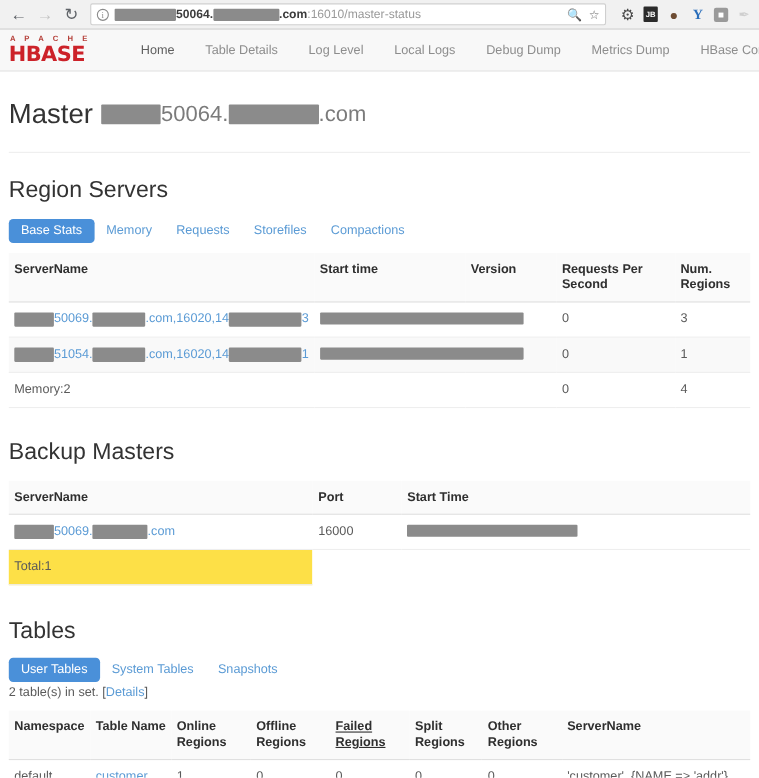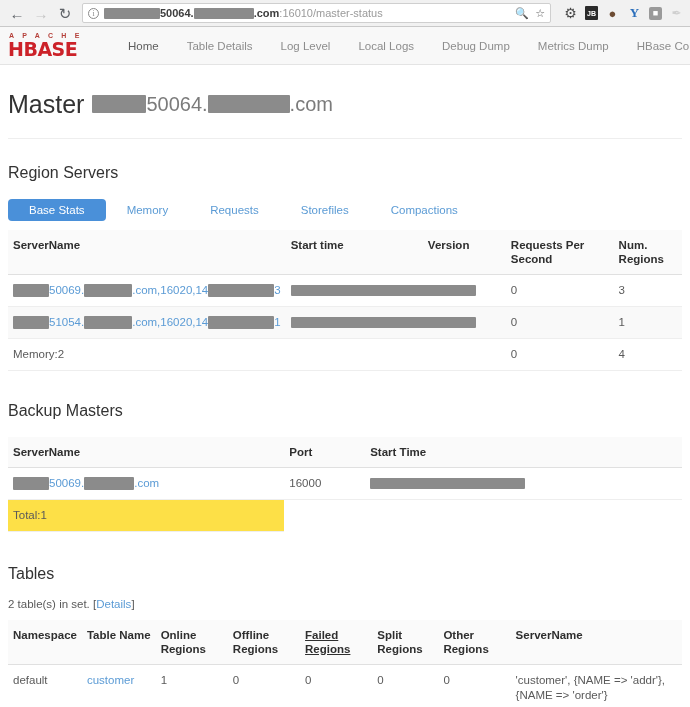--- a/index.html
+++ b/index.html
@@ -143,32 +143,32 @@
   h1.master .hostbits { color: #7b7b7b; font-size: 20px; margin-left: 8px; display: flex; align-items: center; }
   h1.master .redact { height: 18px; }
 
   hr.sep {
     border: none;
     border-top: 1px solid #eeeeee;
     margin: 19px 0 0 0;
   }
 
   h2.sect {
-    font-size: 16px;
+    font-size: 21px;
     font-weight: normal;
     color: #333333;
     margin: 22px 0 14px 0;
     line-height: 24px;
   }
 
   
   .pills { display: flex; align-items: center; gap: 0; margin-bottom: 9px; }
   .pill {
     font-size: 11.5px;
-    padding: 5px 21px;
+    padding: 5px 11px;
     border-radius: 4px;
     color: #5b9bd5;
     text-decoration: none;
     white-space: nowrap;
   }
   .pill.active { background: #4a90d9; color: #ffffff; }
 
   
   table.hb {
     width: 100%;
@@ -360,20 +360,25 @@
       <tr>
         <td class="total">Total:1</td>
         <td style="border-bottom:none;background:#ffffff;"></td>
         <td style="border-bottom:none;background:#ffffff;"></td>
       </tr>
     </tbody>
   </table>
 
   <h2 class="sect" style="margin-top:30px;margin-bottom:12px;">Tables</h2>
 
+  <div class="pills" style="margin-bottom:4px;">
+    <a class="pill active">User Tables</a>
+    <a class="pill">System Tables</a>
+    <a class="pill">Snapshots</a>
+  </div>
 
   <div class="setline">
     <span>2 table(s) in set. [</span><a>Details</a><span>]</span>
   </div>
 
   <table class="hb">
     <thead>
       <tr>
         <th style="width:10%;">Namespace</th>
         <th style="width:9%;" class="nowrap"><span>Table Name</span></th>

